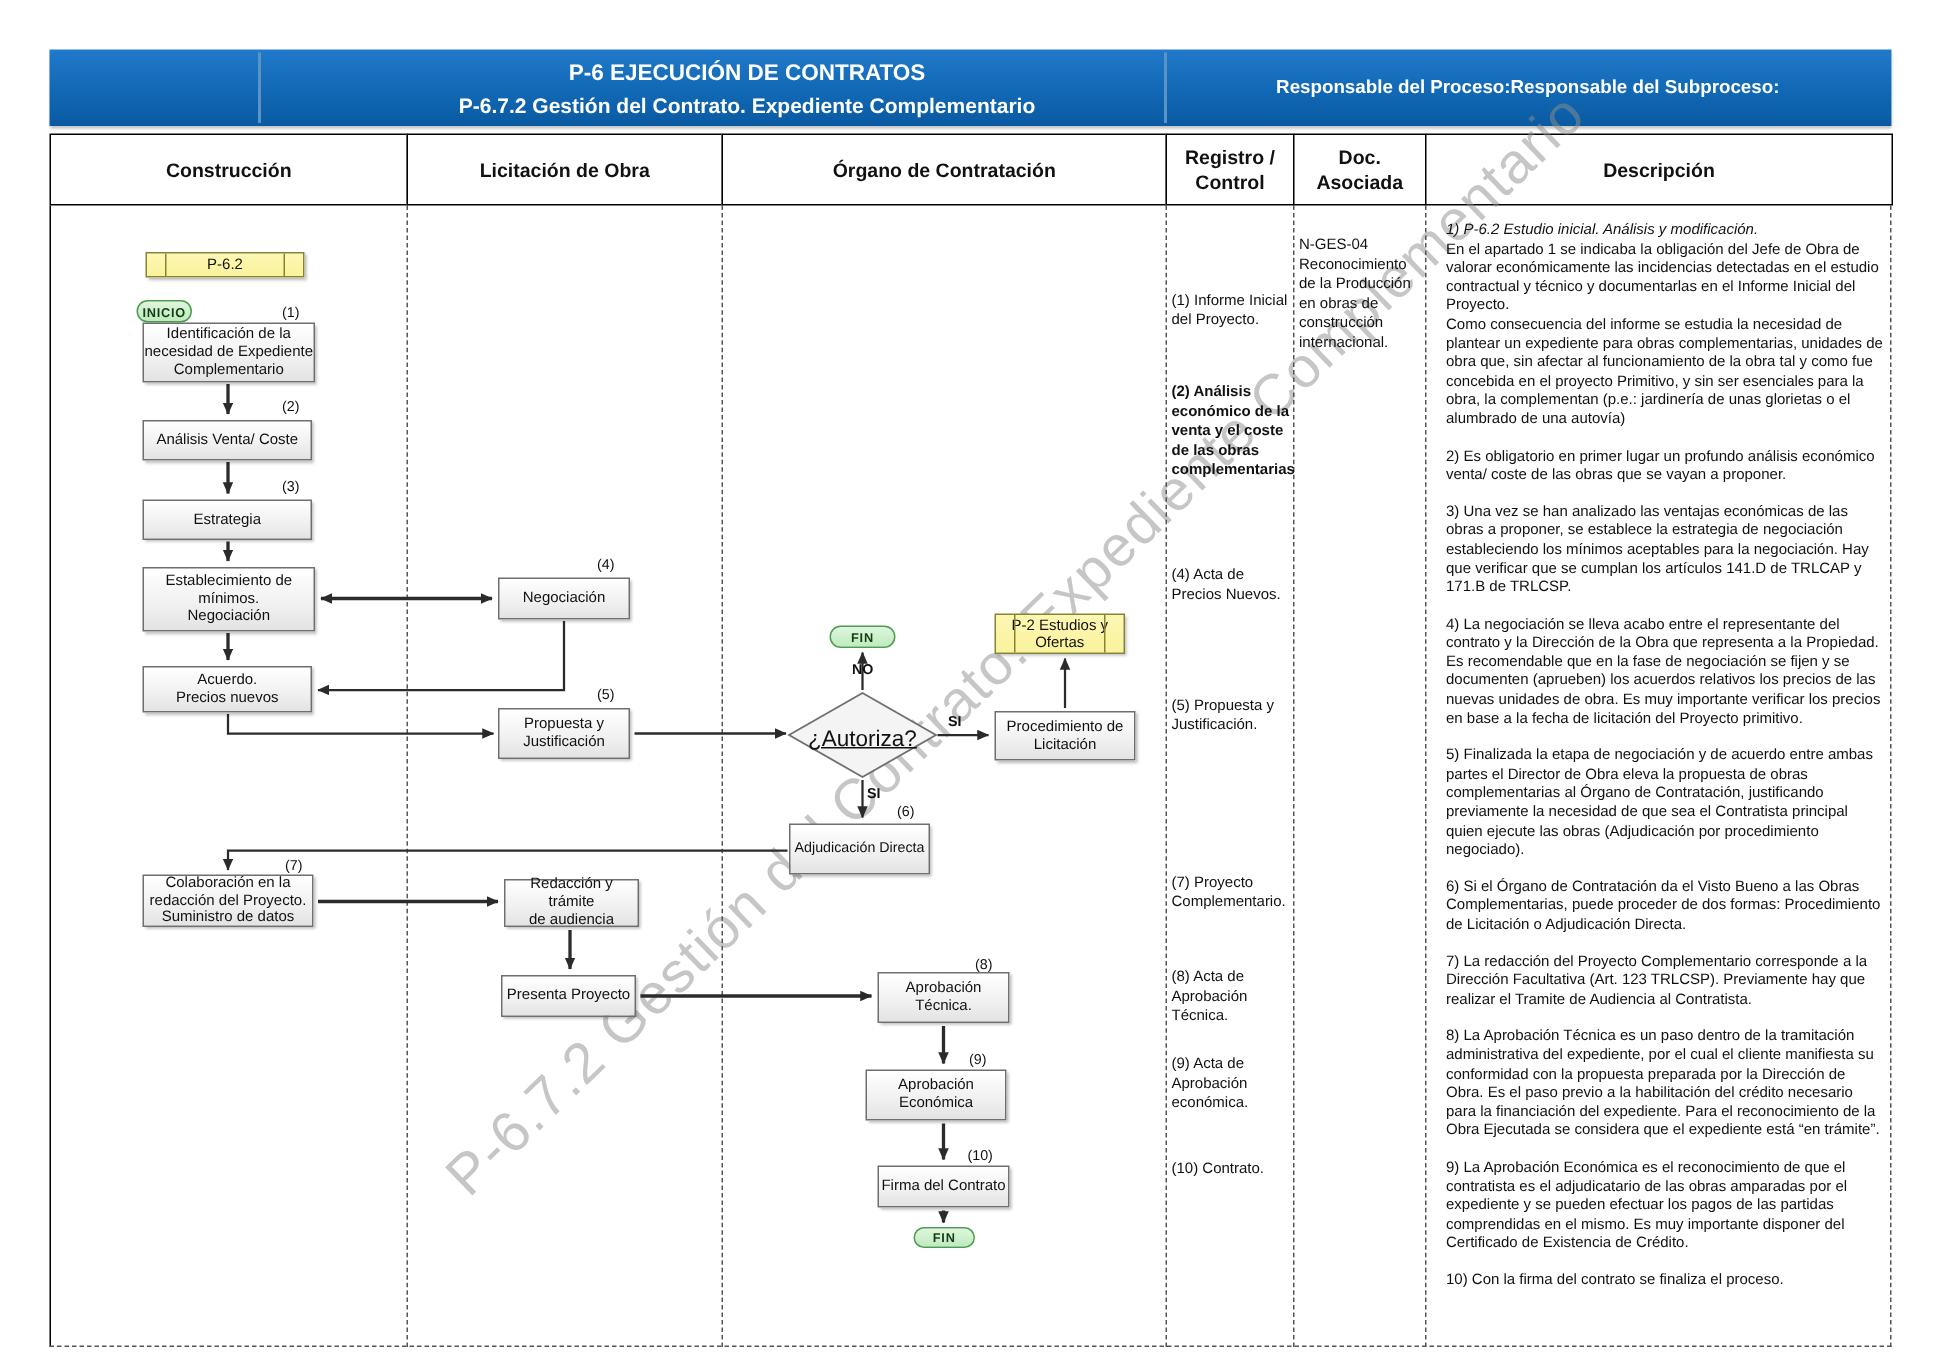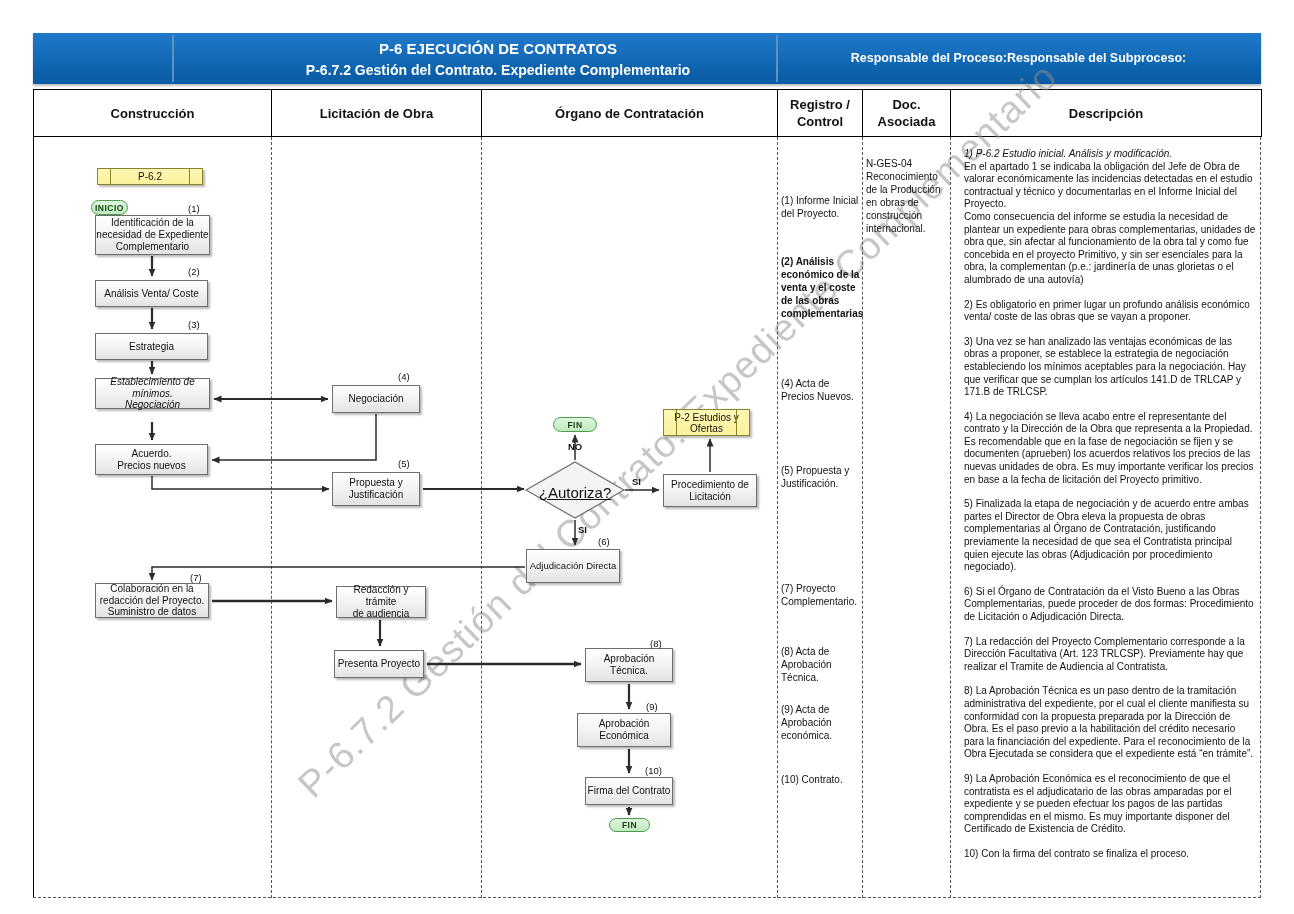--- a/index.html
+++ b/index.html
@@ -151,21 +151,21 @@
   <div class="pbox" style="left:95px;top:215px;width:115px;height:40px;">Identificación de la
 necesidad de Expediente
 Complementario</div>
 
   <div class="stepnum" style="left:188px;top:266px;">(2)</div>
   <div class="pbox" style="left:95px;top:280px;width:113px;height:27px;">Análisis Venta/ Coste</div>
 
   <div class="stepnum" style="left:188px;top:319px;">(3)</div>
   <div class="pbox" style="left:95px;top:333px;width:113px;height:27px;">Estrategia</div>
 
-  <div class="pbox" style="left:95px;top:378px;width:115px;height:31px;font-style:italic;">Establecimiento de
+  <div class="pbox" style="left:95px;top:378px;width:115px;height:43px;">Establecimiento de
 mínimos.
 Negociación</div>
 
   <div class="pbox" style="left:95px;top:444px;width:113px;height:31px;">Acuerdo.
 Precios nuevos</div>
 
   <div class="stepnum" style="left:190px;top:572px;">(7)</div>
   <div class="pbox" style="left:95px;top:583px;width:114px;height:35px;">Colaboración en la
 redacción del Proyecto.
 Suministro de datos</div>

